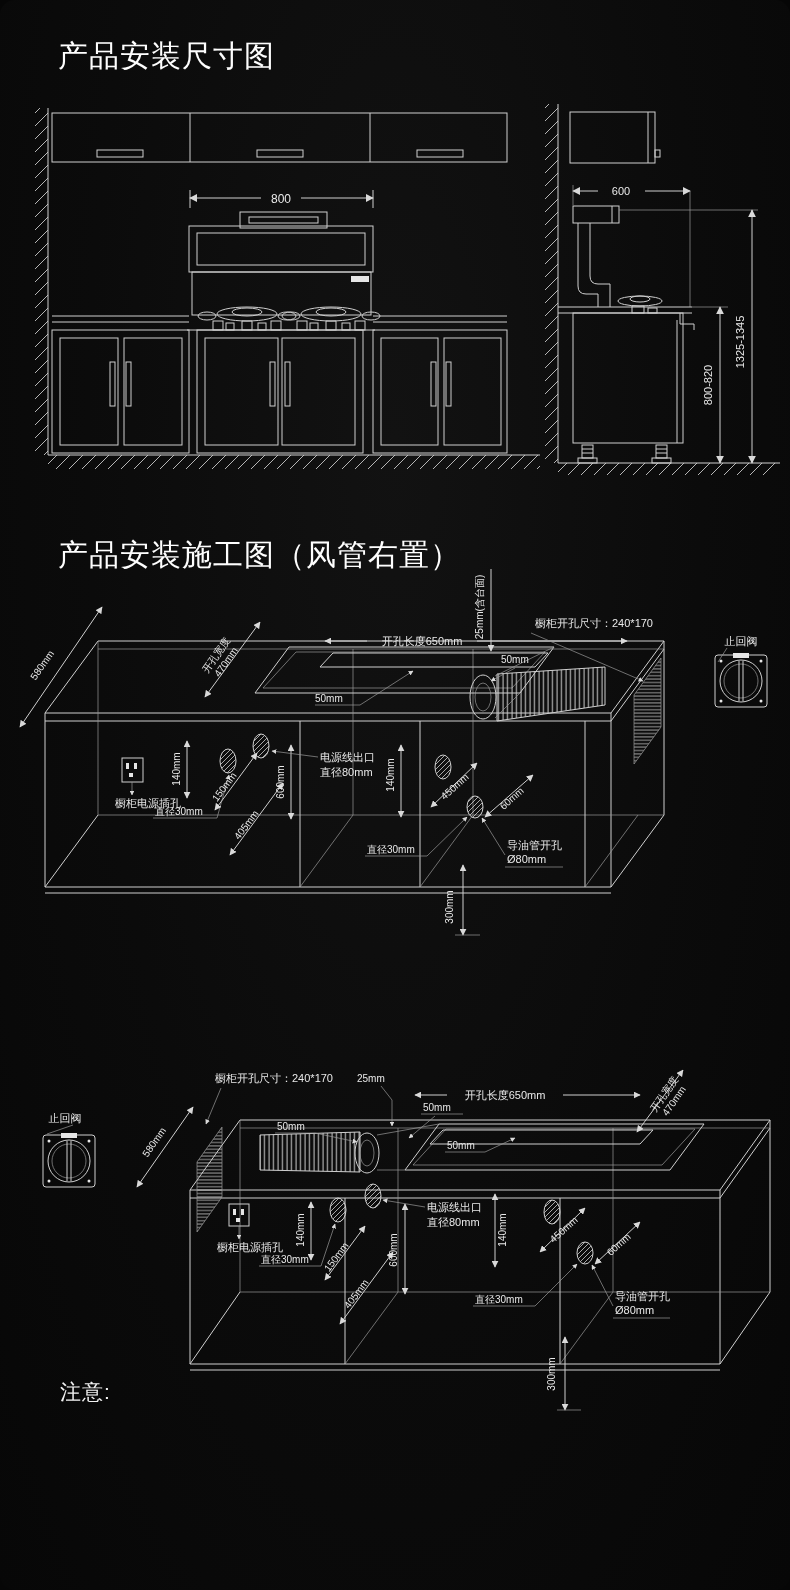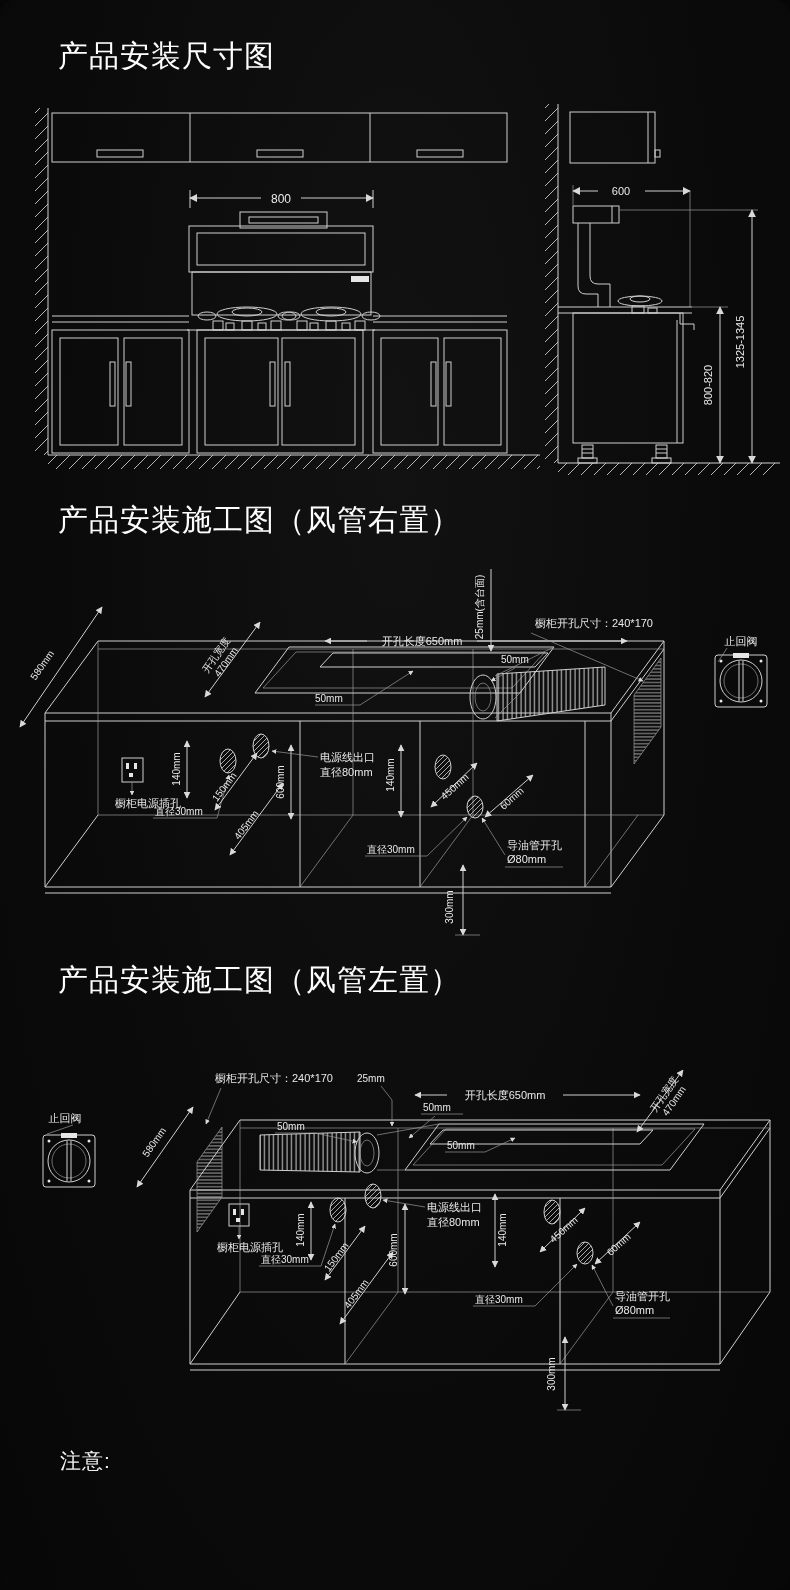--- a/index.html
+++ b/index.html
@@ -183,21 +183,21 @@
       <line class="ln" x1="180" y1="207" x2="180" y2="363" marker-start="url(#aB)" marker-end="url(#aB)"></line>
       <text class="t11 mid" transform="translate(172,285) rotate(-90)">800-820</text>
     </g>
     <g>
       <line class="lt" x1="79" y1="110" x2="218" y2="110"></line>
       <line class="ln" x1="212" y1="110" x2="212" y2="363" marker-start="url(#aB)" marker-end="url(#aB)"></line>
       <text class="t11 mid" transform="translate(204,242) rotate(-90)">1325-1345</text>
     </g>
   </svg>
 
-  <div class="abs title" style="left:58px;top:500px;">产品安装施工图（风管右置）</div>
+  <div class="abs title" style="left:58px;top:535px;">产品安装施工图（风管右置）</div>
 
   <svg class="abs" style="left:15px;top:555px;" width="760" height="400" viewBox="0 0 760 400">
     <defs>
       <marker id="aC" viewBox="0 0 10 10" refX="9" refY="5" markerWidth="7" markerHeight="7" orient="auto-start-reverse">
         <path d="M0,0 L10,5 L0,10 z" fill="#d9d9d9"></path>
       </marker>
       <pattern id="pCv" width="4.5" height="60" patternUnits="userSpaceOnUse">
         <line x1="2" y1="0" x2="2" y2="60" stroke="#cfcfcf" stroke-width="1"></line>
       </pattern>
       <pattern id="pCd" width="5" height="5" patternUnits="userSpaceOnUse">
@@ -380,21 +380,20 @@
       <line class="lt" x1="490" y1="300" x2="467" y2="263" marker-end="url(#aC)"></line>
     </g>
 
     <g>
       <line class="ln" x1="448" y1="310" x2="448" y2="380" marker-start="url(#aC)" marker-end="url(#aC)"></line>
       <line class="lt" x1="440" y1="380" x2="465" y2="380"></line>
       <text class="t10 mid" transform="translate(438,352) rotate(-90)">300mm</text>
     </g>
   </svg>
 
-  <div class="abs title" style="left:58px;top:960px;">产品安装施工图（风管左置）</div>
 
   <svg class="abs" style="left:15px;top:1032px;" width="760" height="400" viewBox="0 0 760 400">
     <defs>
       <marker id="aD" viewBox="0 0 10 10" refX="9" refY="5" markerWidth="7" markerHeight="7" orient="auto-start-reverse">
         <path d="M0,0 L10,5 L0,10 z" fill="#d9d9d9"></path>
       </marker>
       <pattern id="pDv" width="4.5" height="60" patternUnits="userSpaceOnUse">
         <line x1="2" y1="0" x2="2" y2="60" stroke="#cfcfcf" stroke-width="1"></line>
       </pattern>
       <pattern id="pDd" width="5" height="5" patternUnits="userSpaceOnUse">
@@ -582,17 +581,17 @@
       <line class="lt" x1="598" y1="274" x2="577" y2="233" marker-end="url(#aD)"></line>
     </g>
 
     <g>
       <line class="ln" x1="550" y1="305" x2="550" y2="378" marker-start="url(#aD)" marker-end="url(#aD)"></line>
       <line class="lt" x1="542" y1="378" x2="566" y2="378"></line>
       <text class="t10 mid" transform="translate(540,342) rotate(-90)">300mm</text>
     </g>
   </svg>
 
-  <div class="abs notes" style="left:60px;top:1447px;">
+  <div class="abs notes" style="left:60px;top:1378px;">
     <div>注意:</div>
   </div>
 
 </div>
 
 </body></html>

